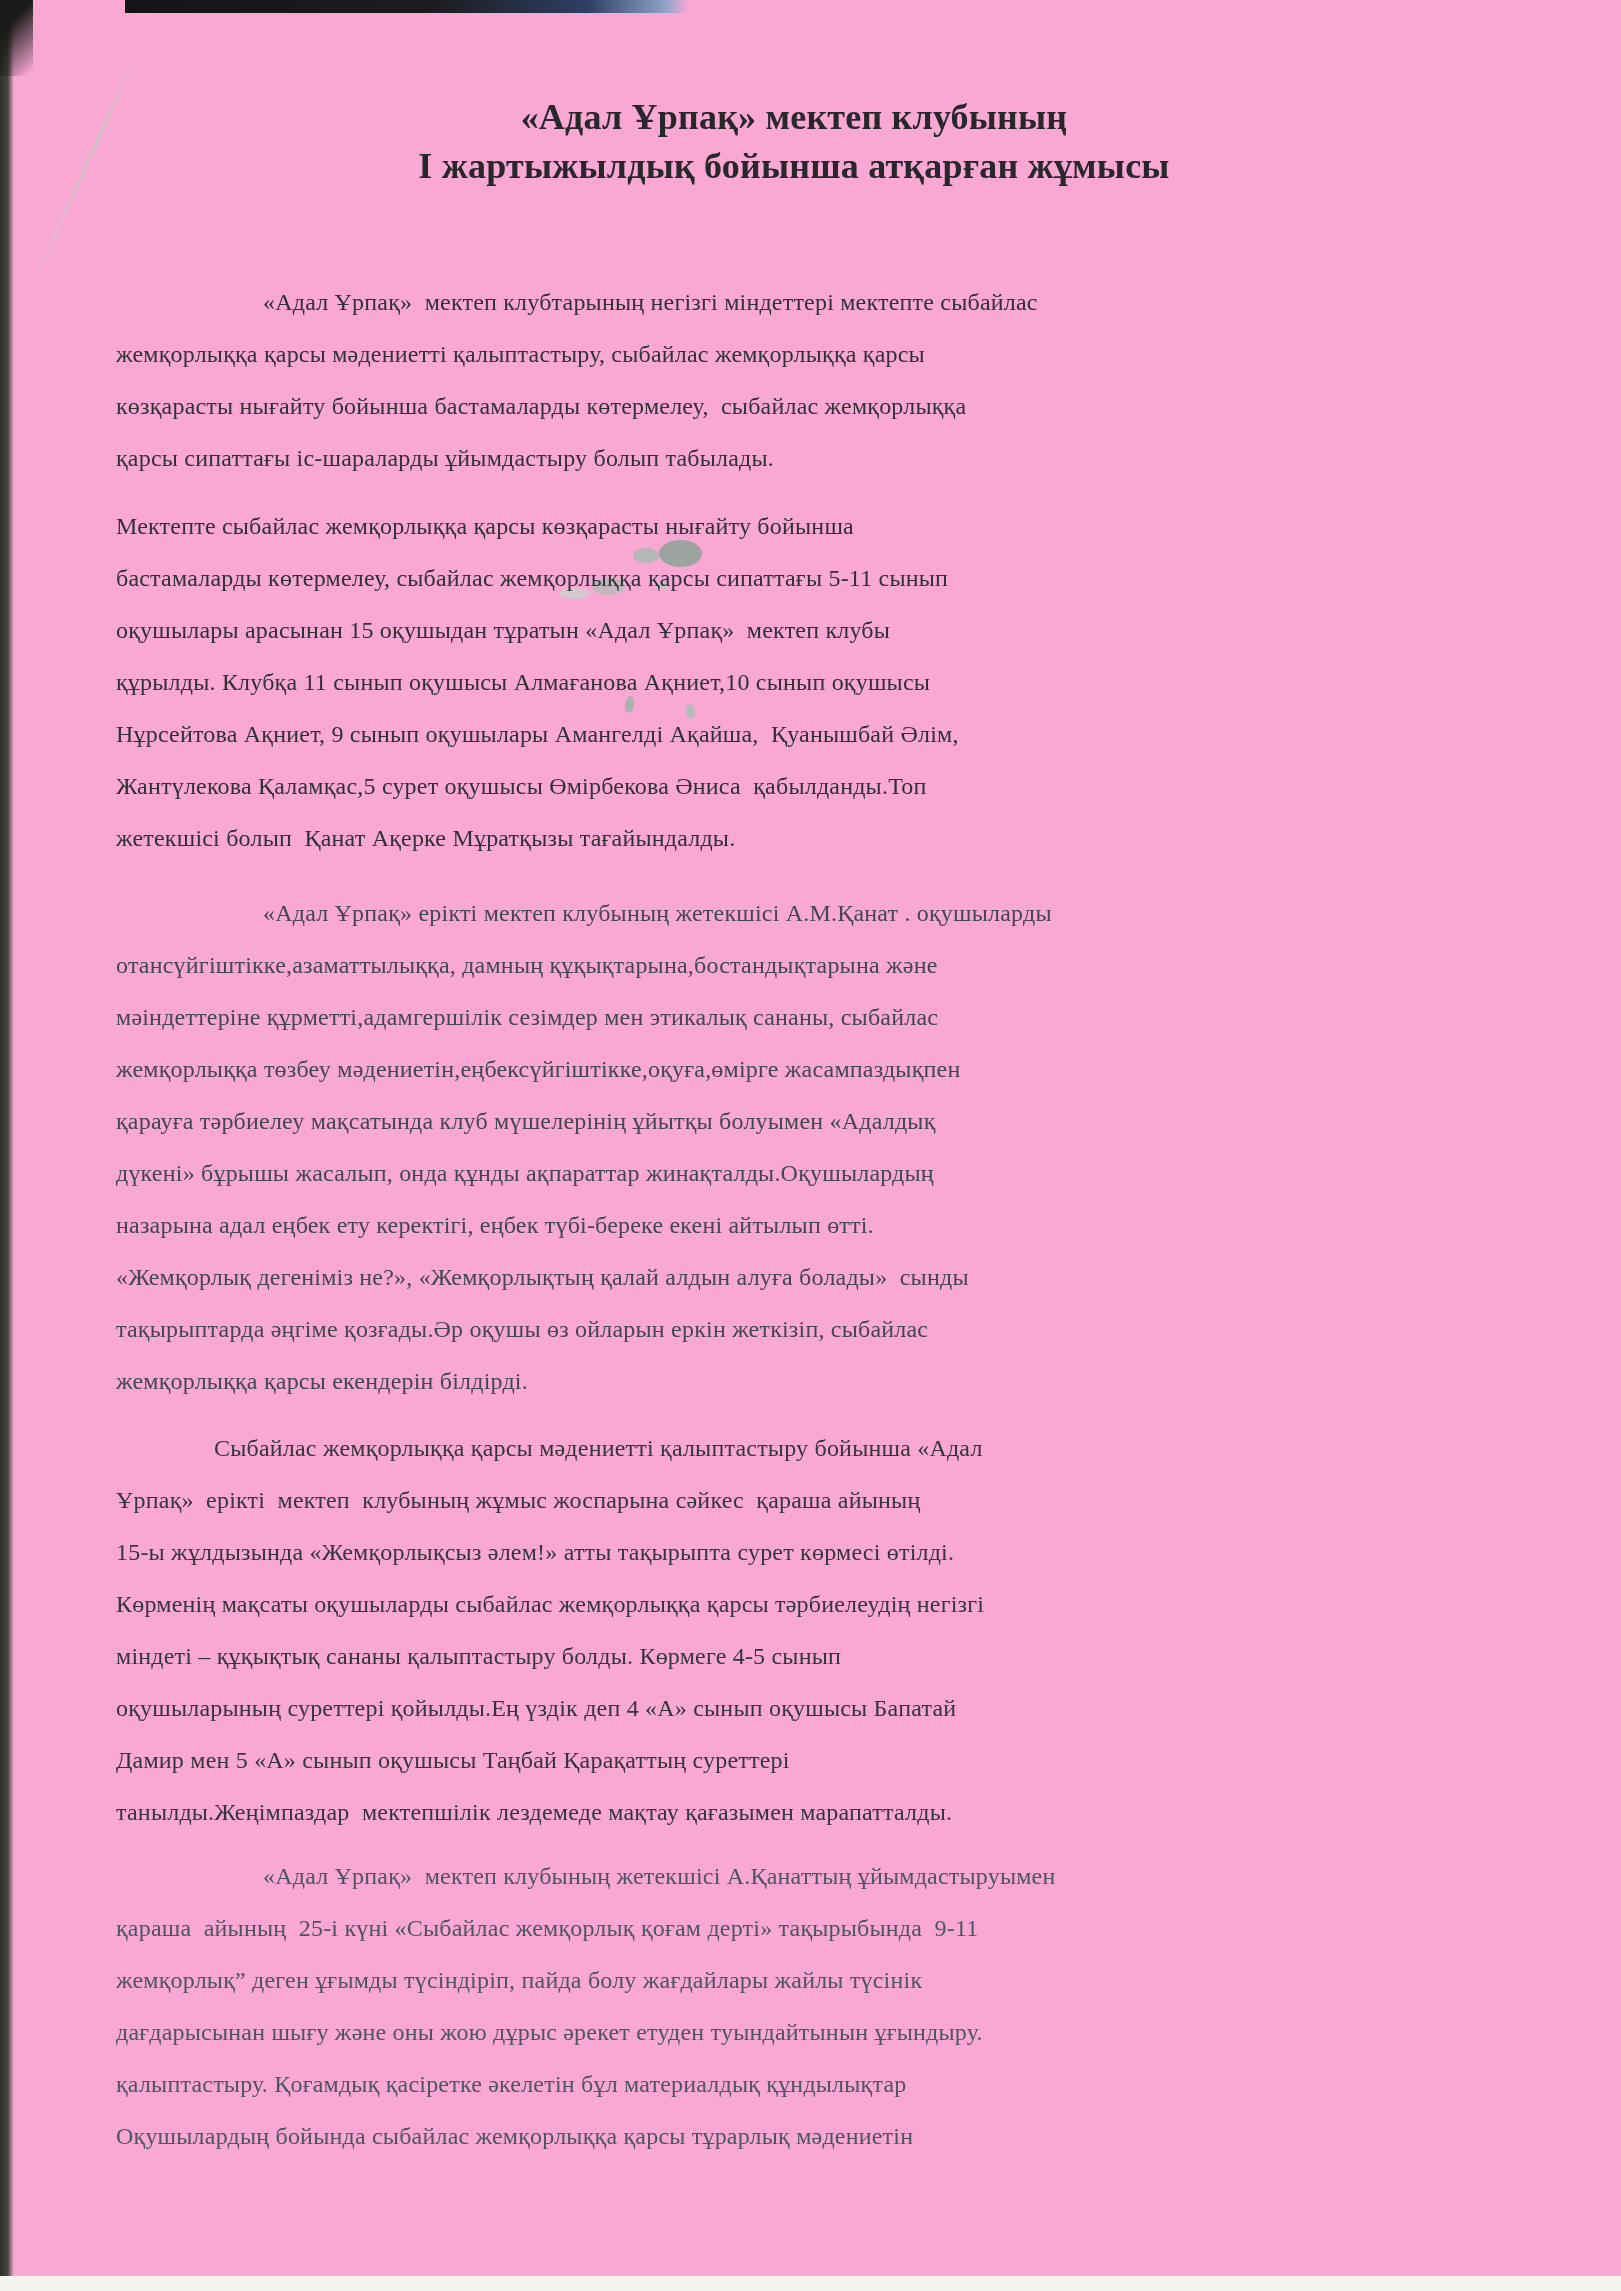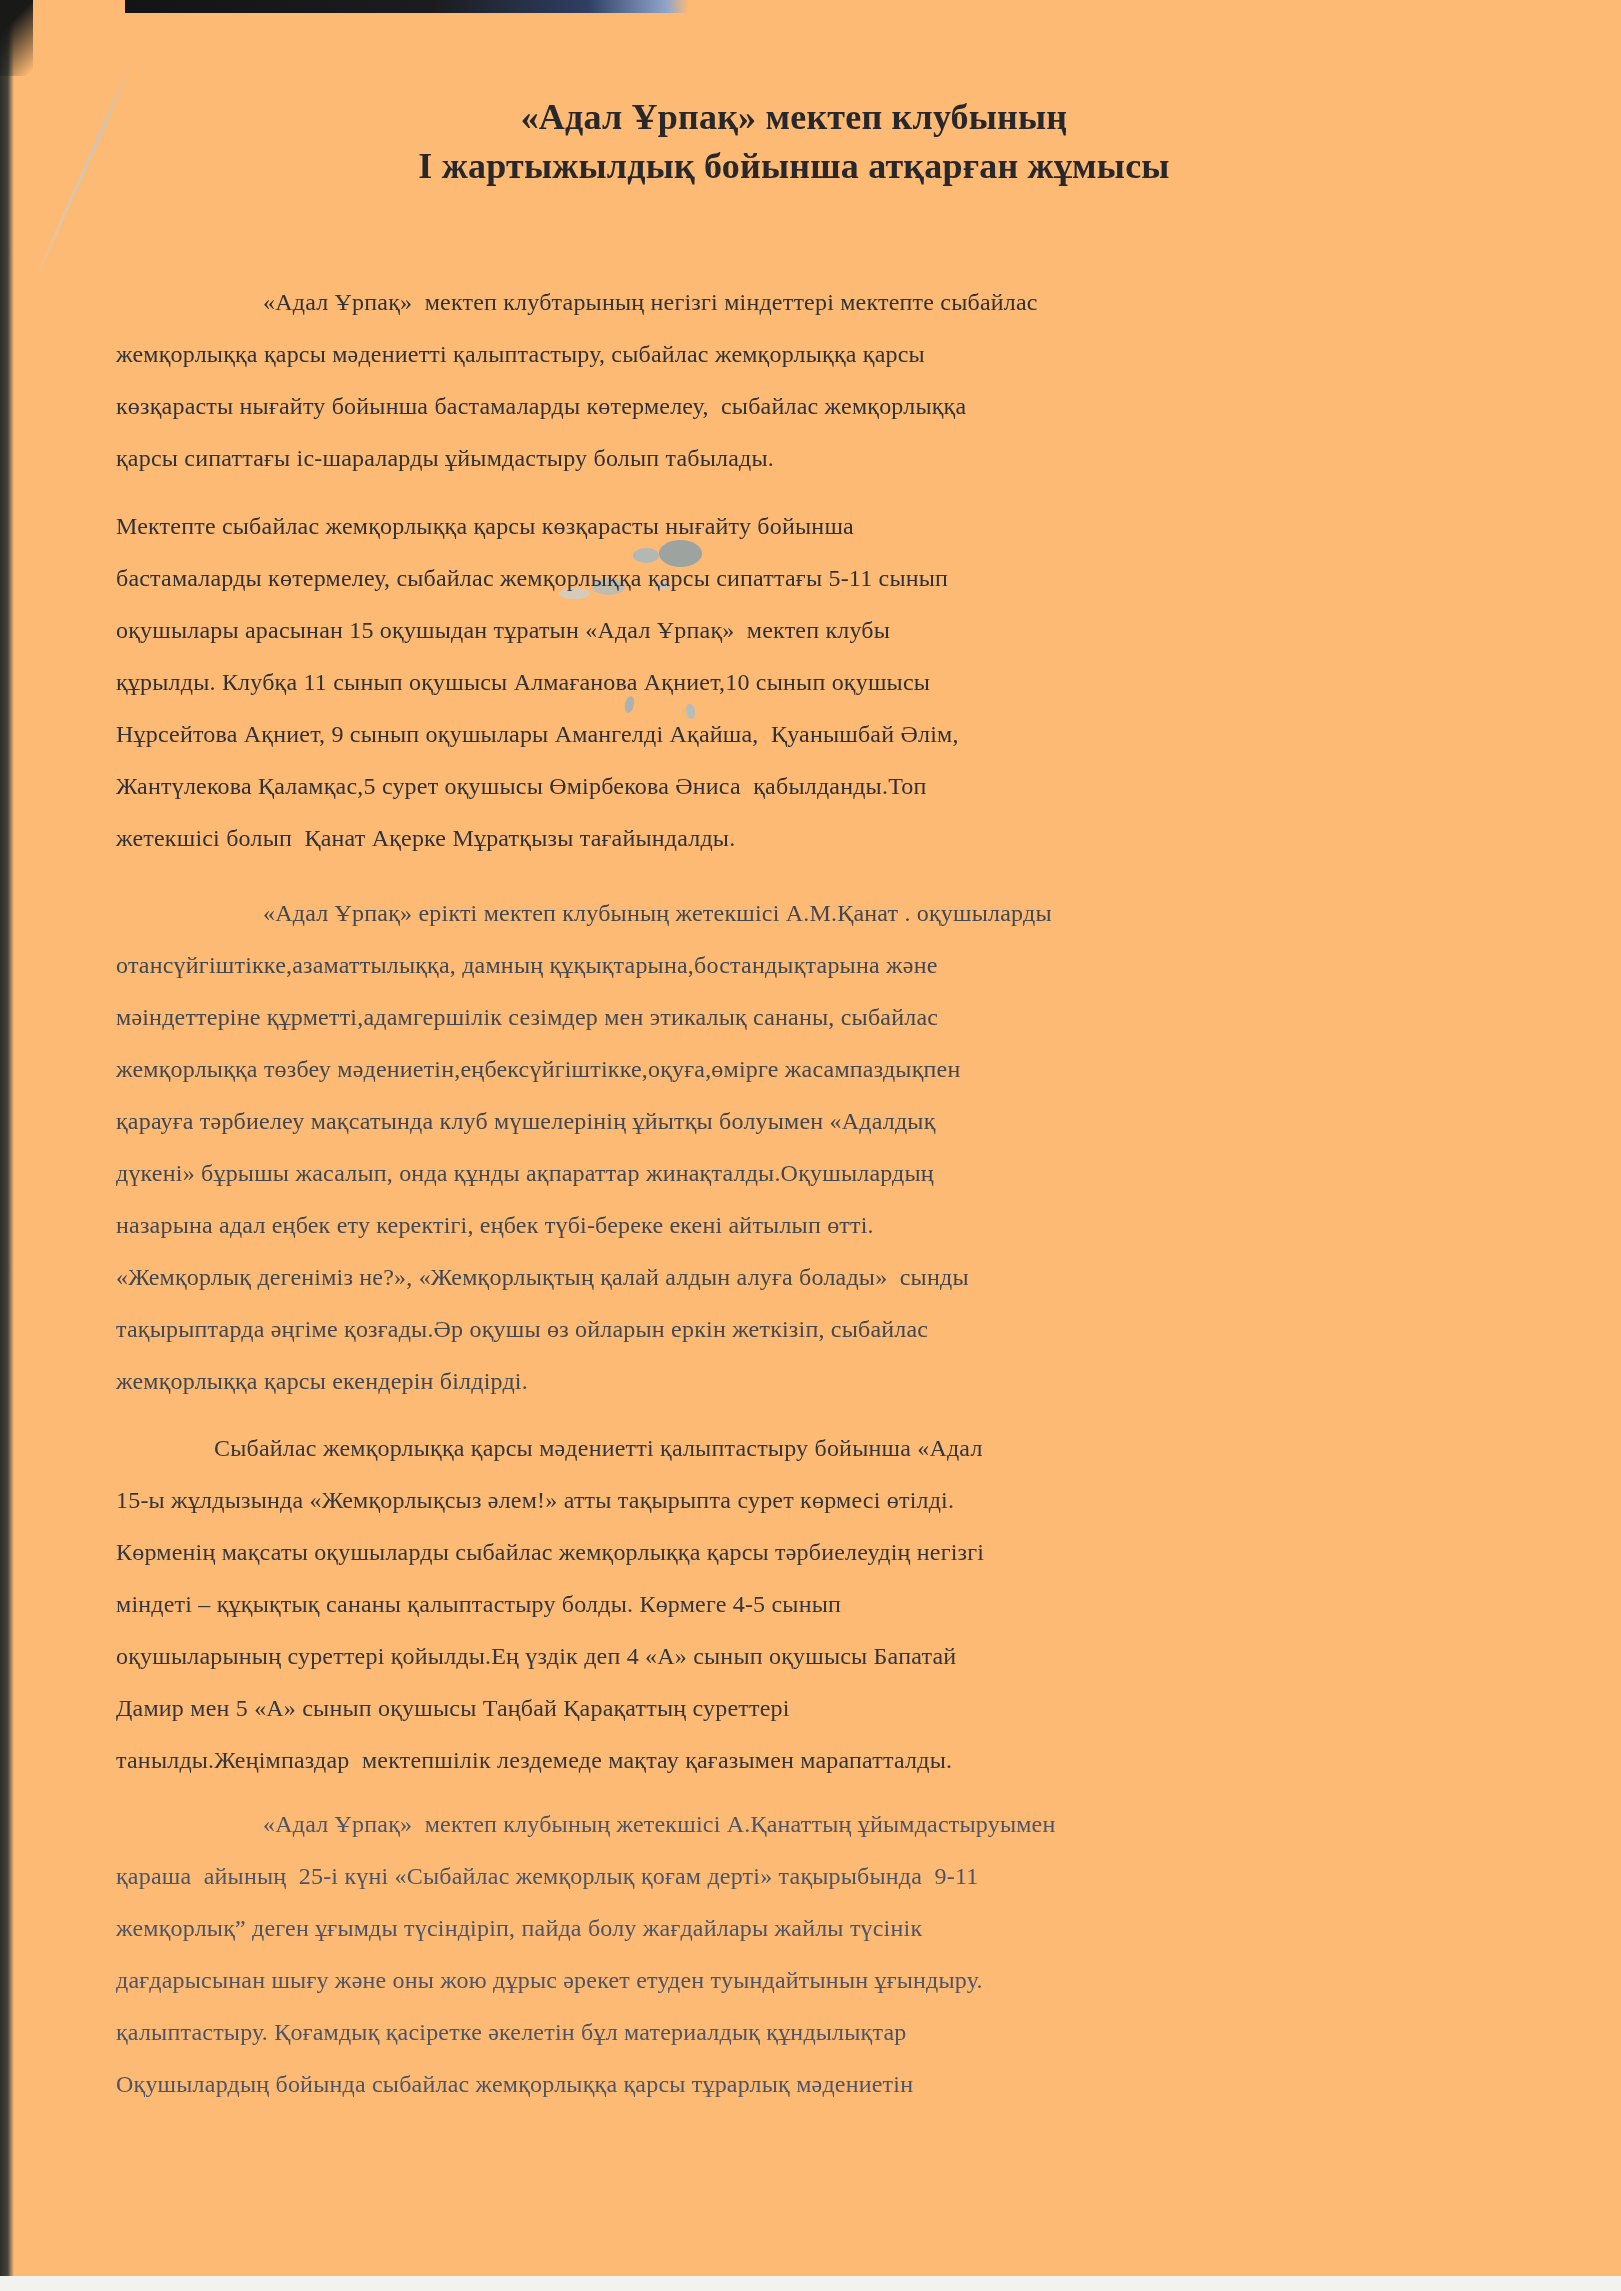--- a/index.html
+++ b/index.html
@@ -1,19 +1,19 @@
 <!DOCTYPE html>
 <html><head>
 <meta charset="utf-8">
 <style>
   html,body { margin:0; padding:0; background:#ffffff; }
   .page {
     position:relative;
     width:1621px; height:2292px;
-    background:#fdba74;
+    background:#f9a8d4;
     overflow:hidden;
     font-family:"Liberation Serif", "DejaVu Serif", serif;
   }
   
   .edge-left {
     position:absolute; left:0; top:0; width:13.7px; height:2292px;
     background:linear-gradient(to right,#2e2e2a 0%, #45453f 55%, rgba(250,250,248,0) 100%);
   }
   .edge-corner {
     position:absolute; left:0; top:0; width:33px; height:76px;
@@ -120,20 +120,21 @@
       <div class="line">қарауға тәрбиелеу мақсатында клуб мүшелерінің ұйытқы болуымен «Адалдық</div>
       <div class="line">дүкені» бұрышы жасалып, онда құнды ақпараттар жинақталды.Оқушылардың</div>
       <div class="line">назарына адал еңбек ету керектігі, еңбек түбі-береке екені айтылып өтті.</div>
       <div class="line">«Жемқорлық дегеніміз не?», «Жемқорлықтың қалай алдын алуға болады»  сынды</div>
       <div class="line">тақырыптарда әңгіме қозғады.Әр оқушы өз ойларын еркін жеткізіп, сыбайлас</div>
       <div class="line">жемқорлыққа қарсы екендерін білдірді.</div>
     </div>
 
     <div class="para p4">
       <div class="line ind100">Сыбайлас жемқорлыққа қарсы мәдениетті қалыптастыру бойынша «Адал</div>
+      <div class="line">Ұрпақ»  ерікті  мектеп  клубының жұмыс жоспарына сәйкес  қараша айының</div>
       <div class="line">15-ы жұлдызында «Жемқорлықсыз әлем!» атты тақырыпта сурет көрмесі өтілді.</div>
       <div class="line">Көрменің мақсаты оқушыларды сыбайлас жемқорлыққа қарсы тәрбиелеудің негізгі</div>
       <div class="line">міндеті – құқықтық сананы қалыптастыру болды. Көрмеге 4-5 сынып</div>
       <div class="line">оқушыларының суреттері қойылды.Ең үздік деп 4 «А» сынып оқушысы Бапатай</div>
       <div class="line">Дамир мен 5 «А» сынып оқушысы Таңбай Қарақаттың суреттері</div>
       <div class="line">танылды.Жеңімпаздар  мектепшілік лездемеде мақтау қағазымен марапатталды.</div>
     </div>
 
     <div class="para p5">
       <div class="line ind150">«Адал Ұрпақ»  мектеп клубының жетекшісі А.Қанаттың ұйымдастыруымен</div>

